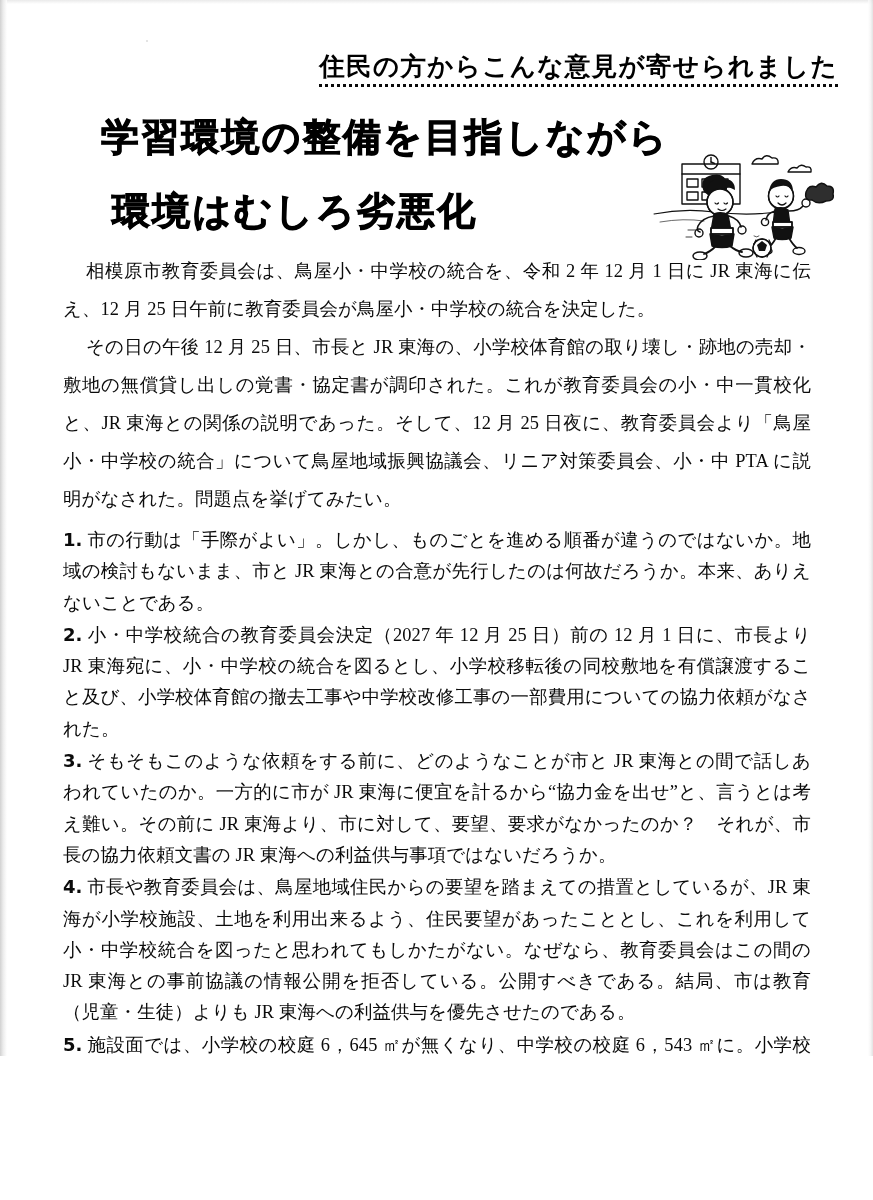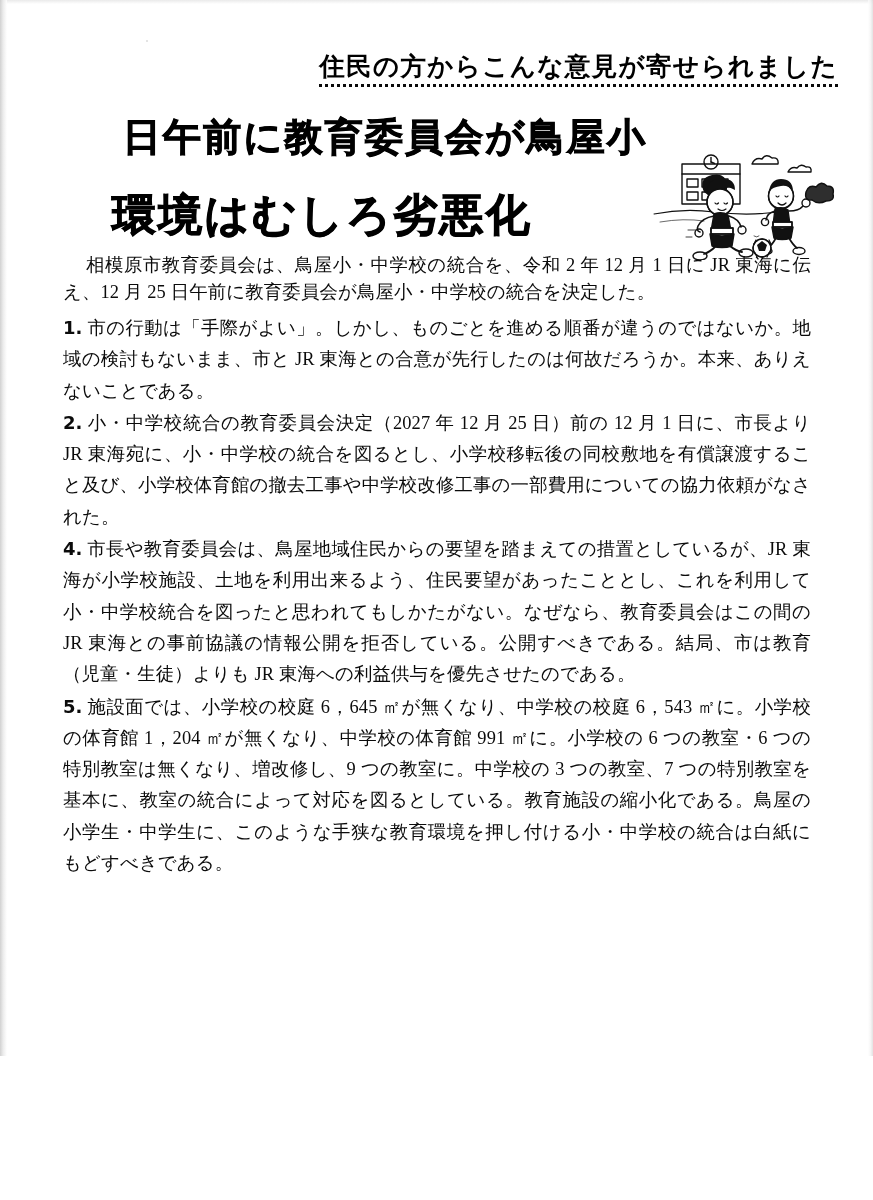--- a/index.html
+++ b/index.html
@@ -75,21 +75,21 @@
     letter-spacing: 2.2px;
     color: #000;
     -webkit-text-stroke: 0.9px #000;
     white-space: nowrap;
   }
   .headline2 {
     position: absolute;
     left: 112px; top: 186px;
     font-family: "DejaVu Sans", "Liberation Sans", sans-serif;
     font-weight: bold;
-    font-size: 44px;
+    font-size: 38px;
     letter-spacing: 2.2px;
     color: #000;
     -webkit-text-stroke: 0.9px #000;
     white-space: nowrap;
     text-align: right;
   }
 
   
   .illo-soccer {
     position: absolute;
@@ -98,21 +98,21 @@
   }
 
   
   .body-col {
     position: absolute;
     left: 63px; top: 252px;
     width: 748px;
   }
   .para {
     font-size: 18.4px;
-    line-height: 27px;
+    line-height: 38px;
     text-align: justify;
     text-justify: inter-character;
     margin: 0 0 0 0;
     letter-spacing: 0.15px;
   }
   .para.indent { text-indent: 1.25em; }
   .para.lead { margin-bottom: 0; }
 
   .item {
     font-size: 18.4px;
@@ -162,21 +162,21 @@
   <div class="speck" style="left:139px;top:1081px;width:2px;height:5px;"></div>
   <div class="speck" style="left:308px;top:1100px;width:3px;height:4px;"></div>
   <div class="speck" style="left:836px;top:1089px;width:2px;height:2px;"></div>
   <div class="speck" style="left:146px;top:40px;width:2px;height:2px;"></div>
   <div class="speck" style="left:130px;top:203px;width:2px;height:2px;"></div>
 
   <div class="kicker-wrap">
     <div class="kicker">住民の方からこんな意見が寄せられました</div>
   </div>
 
-  <div class="headline1">日午前に教育委員会が鳥屋小</div>
+  <div class="headline1">学習環境の整備を目指しながら</div>
   <div class="headline2">環境はむしろ劣悪化</div>
 
   <div class="illo-soccer">
     <svg viewBox="0 0 190 108" width="190" height="108" xmlns="http://www.w3.org/2000/svg" aria-hidden="true">
       <g fill="none" stroke="#111" stroke-width="1.4" stroke-linecap="round" stroke-linejoin="round">
 
         <rect x="34" y="12" width="58" height="40"></rect>
         <line x1="34" y1="22" x2="92" y2="22"></line>
         <rect x="39" y="27" width="11" height="8"></rect>
         <rect x="54" y="27" width="11" height="8"></rect>
@@ -254,33 +254,38 @@
 
         <path d="M40 78 h8 M38 85 h6" stroke-width="1" opacity=".8"></path>
         <path d="M106 84 q3 2 5 0" stroke-width="1" opacity=".7"></path>
       </g>
     </svg>
   </div>
 
   <div class="body-col">
 
     <p class="para indent lead">相模原市教育委員会は、鳥屋小・中学校の統合を、令和 2 年 12 月 1 日に JR 東海に伝え、12 月 25 日午前に教育委員会が鳥屋小・中学校の統合を決定した。</p>
+    <p class="para indent">その日の午後 12 月 25 日、市長と JR 東海の、小学校体育館の取り壊し・跡地の売却・敷地の無償貸し出しの覚書・協定書が調印された。これが教育委員会の小・中一貫校化と、JR 東海との関係の説明であった。そして、12 月 25 日夜に、教育委員会より「鳥屋小・中学校の統合」について鳥屋地域振興協議会、リニア対策委員会、小・中 PTA に説明がなされた。問題点を挙げてみたい。</p>
 
     <div class="gap-sm"></div>
 
     <p class="item">
       <span class="num">1</span><span class="num">.</span>
       <span>市の行動は「手際がよい」。しかし、ものごとを進める順番が違うのではないか。地域の検討もないまま、市と JR 東海との合意が先行したのは何故だろうか。本来、ありえないことである。</span>
     </p>
 
     <p class="item">
       <span class="num">2</span><span class="num">.</span>
       <span>小・中学校統合の教育委員会決定（2027 年 12 月 25 日）前の 12 月 1 日に、市長より JR 東海宛に、小・中学校の統合を図るとし、小学校移転後の同校敷地を有償譲渡すること及び、小学校体育館の撤去工事や中学校改修工事の一部費用についての協力依頼がなされた。</span>
     </p>
 
+    <p class="item">
+      <span class="num">3</span><span class="num">.</span>
+      <span>そもそもこのような依頼をする前に、どのようなことが市と JR 東海との間で話しあわれていたのか。一方的に市が JR 東海に便宜を計るから“協力金を出せ”と、言うとは考え難い。その前に JR 東海より、市に対して、要望、要求がなかったのか？　それが、市長の協力依頼文書の JR 東海への利益供与事項ではないだろうか。</span>
+    </p>
 
     <p class="item">
       <span class="num">4</span><span class="num">.</span>
       <span>市長や教育委員会は、鳥屋地域住民からの要望を踏まえての措置としているが、JR 東海が小学校施設、土地を利用出来るよう、住民要望があったこととし、これを利用して小・中学校統合を図ったと思われてもしかたがない。なぜなら、教育委員会はこの間の JR 東海との事前協議の情報公開を拒否している。公開すべきである。結局、市は教育（児童・生徒）よりも JR 東海への利益供与を優先させたのである。</span>
     </p>
 
     <p class="item">
       <span class="num">5</span><span class="num">.</span>
       <span>施設面では、小学校の校庭 6，645 ㎡が無くなり、中学校の校庭 6，543 ㎡に。小学校の体育館 1，204 ㎡が無くなり、中学校の体育館 991 ㎡に。小学校の 6 つの教室・6 つの特別教室は無くなり、増改修し、9 つの教室に。中学校の 3 つの教室、7 つの特別教室を基本に、教室の統合によって対応を図るとしている。教育施設の縮小化である。鳥屋の小学生・中学生に、このような手狭な教育環境を押し付ける小・中学校の統合は白紙にもどすべきである。</span>
     </p>

